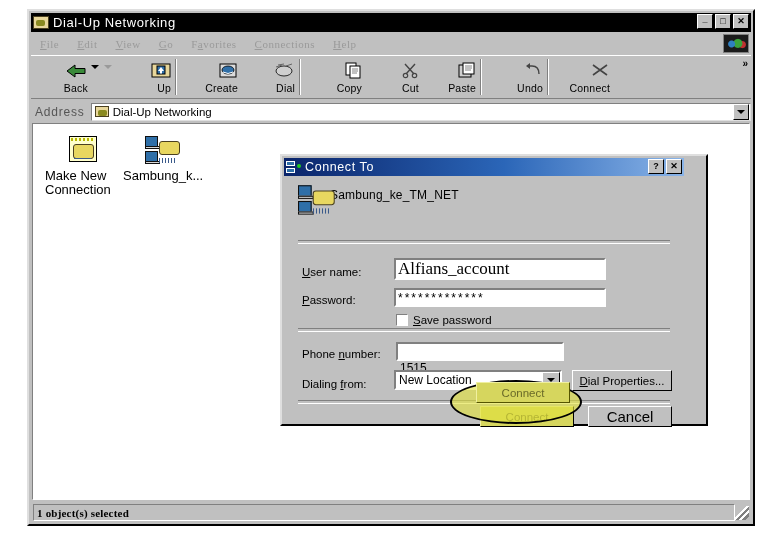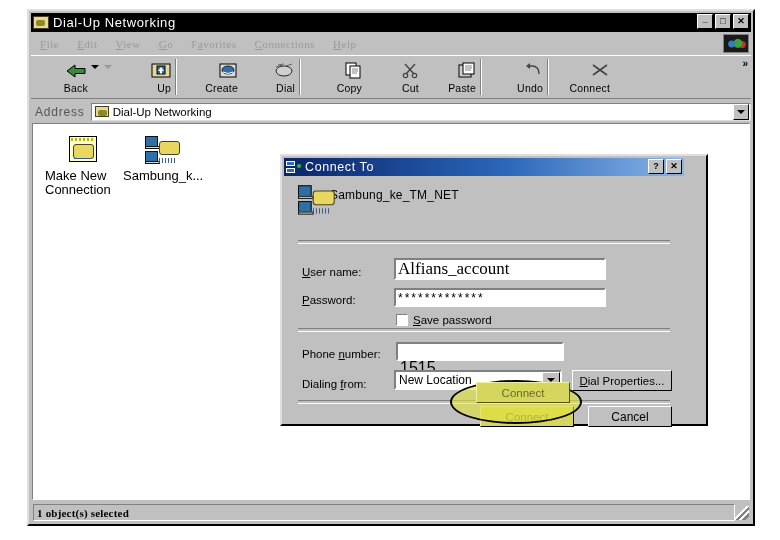--- a/index.html
+++ b/index.html
@@ -324,21 +324,21 @@
   #save-pw-box {
     width: 12px; height: 12px; background: #ffffff;
     border-top: 1px solid #808080; border-left: 1px solid #808080;
     border-right: 1px solid #ffffff; border-bottom: 1px solid #ffffff;
     box-sizing: border-box; margin-right: 5px;
   }
   #save-pw-label { font-size: 11.5px; color: #000; font-family: "Liberation Sans", sans-serif; }
 
   #lbl-phone { left: 18px; top: 170px; }
   #fld-phone { left: 112px; top: 164px; width: 168px; height: 19px; }
-  #fld-phone input { font-size: 16px; margin-top: 32px; }
+  #fld-phone input { font-size: 12px; margin-top: 32px; }
 
   #lbl-dialing { left: 18px; top: 200px; }
   #combo-dialing {
     position: absolute; left: 110px; top: 192px; width: 168px; height: 20px;
     background: #ffffff;
     border-top: 2px solid #808080; border-left: 2px solid #808080;
     border-right: 2px solid #ffffff; border-bottom: 2px solid #ffffff;
     box-sizing: border-box; display: flex; align-items: center;
   }
   #combo-dialing .val { font-size: 12px; padding-left: 3px; color: #000; }
@@ -368,21 +368,21 @@
     display: flex; align-items: center; justify-content: center;
     font-size: 11.5px; color: #6a6a28; box-sizing: border-box;
     font-family: "Liberation Sans", sans-serif;
   }
   #btn-cancel {
     position: absolute; left: 304px; top: 228px; width: 84px; height: 21px;
     background: #c0c0c0;
     border-top: 1px solid #ffffff; border-left: 1px solid #ffffff;
     border-right: 1px solid #000; border-bottom: 1px solid #000;
     display: flex; align-items: center; justify-content: center;
-    font-size: 12px; color: #000; box-sizing: border-box;
+    font-size: 15px; color: #000; box-sizing: border-box;
     font-family: "Liberation Sans", sans-serif;
   }
 
   
   #highlight-ellipse {
     position: absolute;
     left: 450px; top: 380px;
     width: 128px; height: 40px;
     border: 2px solid #000000;
     border-radius: 50%;

